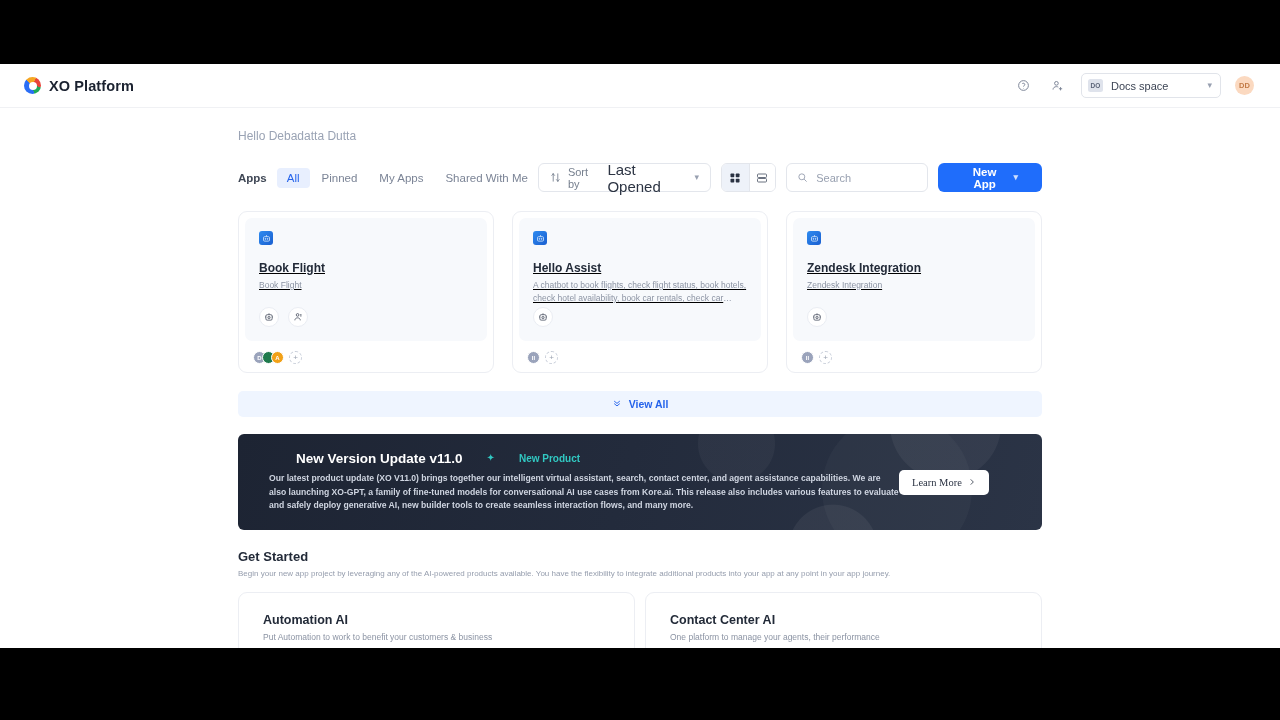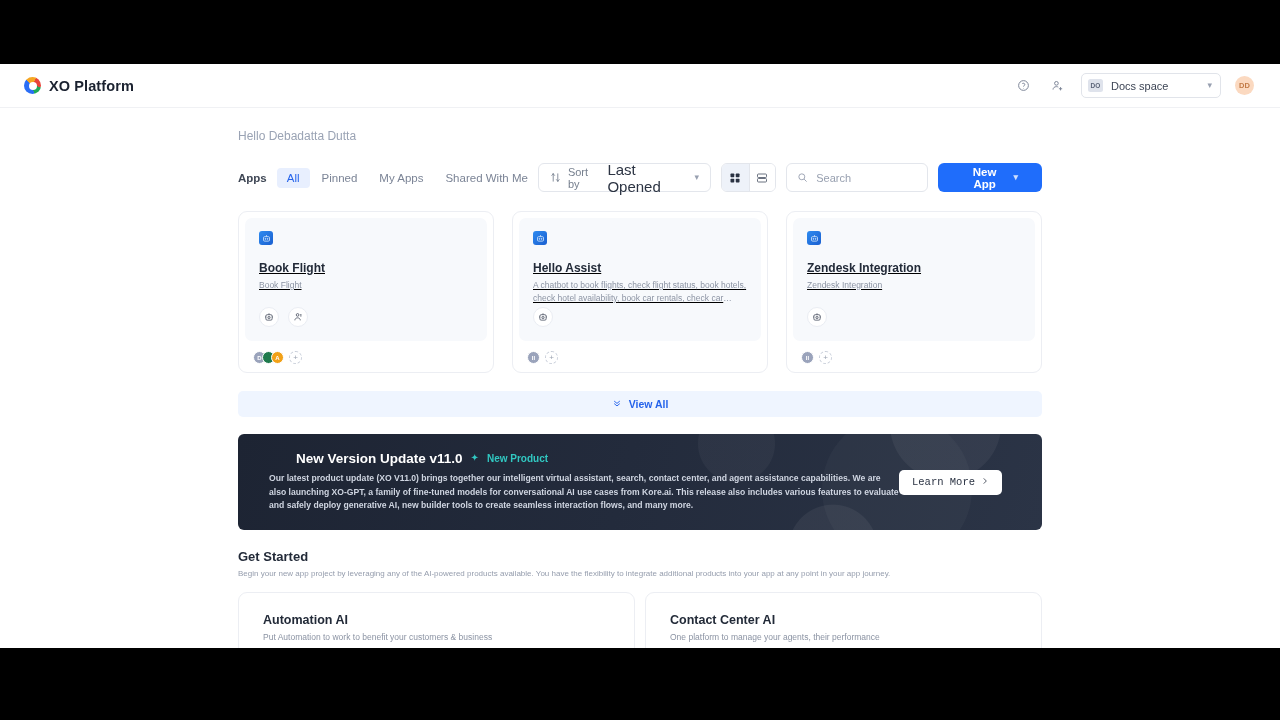--- a/index.html
+++ b/index.html
@@ -183,33 +183,33 @@
       linear-gradient(105deg, #1d2433 0%, #232b3c 48%, #2b3446 100%);
     display: flex; align-items: center; padding: 0 31px 0 31px;
     position: relative; overflow: hidden;
   }
   .banner::after {
     content: ""; position: absolute; right: 70px; top: -20px;
     width: 150px; height: 150px; border-radius: 50%;
     background: rgba(255,255,255,.03);
   }
   .banner-text { flex: 1; position: relative; z-index: 2; max-width: 630px; }
-  .banner-head { display: flex; align-items: center; gap: 8px; padding-left: 27px; }
+  .banner-head { display: flex; align-items: center; gap: 24px; padding-left: 27px; }
   .banner-title { font-size: 13.5px; font-weight: 700; color: #fff; }
   .banner-tag { font-size: 10px; font-weight: 600; color: #31c8c2; }
   .sparkle { color: #31c8c2; font-size: 10px; line-height: 1; }
   .banner-body {
     margin-top: 6px; font-size: 8.6px; color: #cfd5e1; line-height: 1.62; font-weight: 600;
   }
   .learn-more {
     position: relative; z-index: 2;
     display: flex; align-items: center; gap: 6px;
     background: #fff; color: #2b3343; border: none;
     border-radius: 5px; height: 25px; padding: 0 13px;
-    font-size: 10.5px; font-family: Liberation Mono, monospace; cursor: pointer;
+    font-size: 10.5px; font-family: Liberation Serif, serif; cursor: pointer;
   }
 
   
   .gs-title { margin-top: 19px; font-size: 13px; font-weight: 600; color: #222a38; }
   .gs-sub { margin-top: 5px; font-size: 8px; color: #959dad; }
   .gs-cards { display: flex; gap: 10px; margin-top: 14px; }
   .gs-card {
     flex: 1; border: 1px solid #eceef3; border-radius: 9px;
     background: #fff; padding: 20px 24px; height: 112px; position: relative; overflow: hidden;
   }

